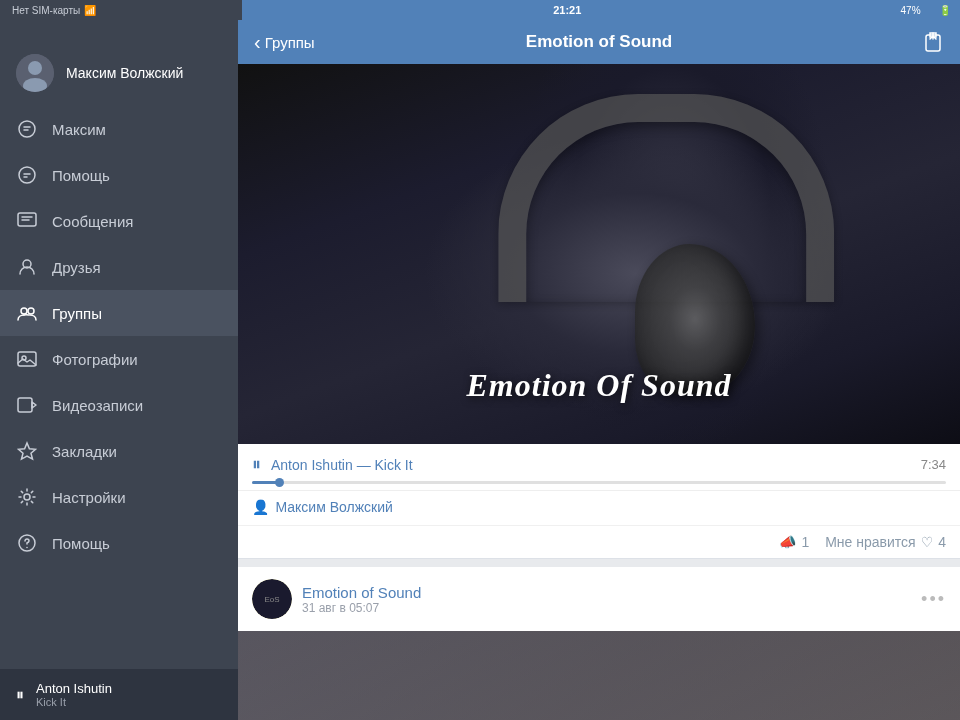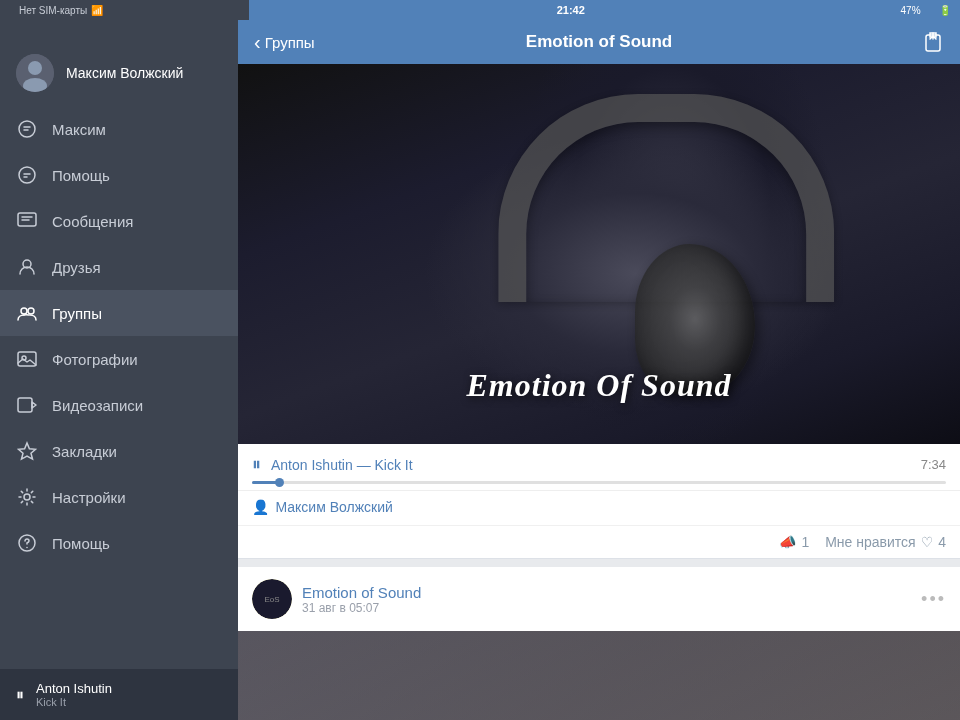--- a/index.html
+++ b/index.html
@@ -133,27 +133,27 @@
     .post2-meta { flex: 1; }
     .post2-title { color: #5181b8; font-size: 15px; font-weight: 500; }
     .post2-date { color: #9aa0ab; font-size: 12px; }
     .post2-dots { color: #bbb; font-size: 18px; cursor: pointer; letter-spacing: 2px; }
     .post2-image { width: 100%; height: 100px; background: linear-gradient(160deg, #1a1a2e, #2d2d40); overflow: hidden; }
     .post2-image-inner { width: 100%; height: 100%; background: linear-gradient(135deg, #e8e0d0 0%, #d4c8b0 50%, #c8b898 100%); opacity: 0.3; }
   </style>
 </head>
 <body>
 
-<div style="position:absolute;top:0;left:11px;right:0;height:20px;z-index:200;display:flex;align-items:center;">
+<div style="position:absolute;top:0;left:4px;right:0;height:20px;z-index:200;display:flex;align-items:center;">
   <div style="width:238px;background:#3d4450;height:20px;display:flex;align-items:center;padding:0 8px;">
     <span style="color:#c8cdd6;font-size:10px;">Нет SIM-карты</span>
     <span style="color:#c8cdd6;font-size:10px;margin-left:4px;">📶</span>
   </div>
   <div style="flex:1;background:#5181b8;height:20px;display:flex;align-items:center;justify-content:center;">
-    <span style="color:#fff;font-size:11px;font-weight:600;">21:42</span>
+    <span style="color:#fff;font-size:11px;font-weight:600;">21:21</span>
   </div>
   <div style="background:#5181b8;height:20px;display:flex;align-items:center;padding:0 8px;gap:19px;">
     <span style="color:#fff;font-size:10px;">47%</span>
     <span style="color:#fff;font-size:10px;">🔋</span>
   </div>
 </div>
 
 <div class="main-layout">
 
   <div class="sidebar">

